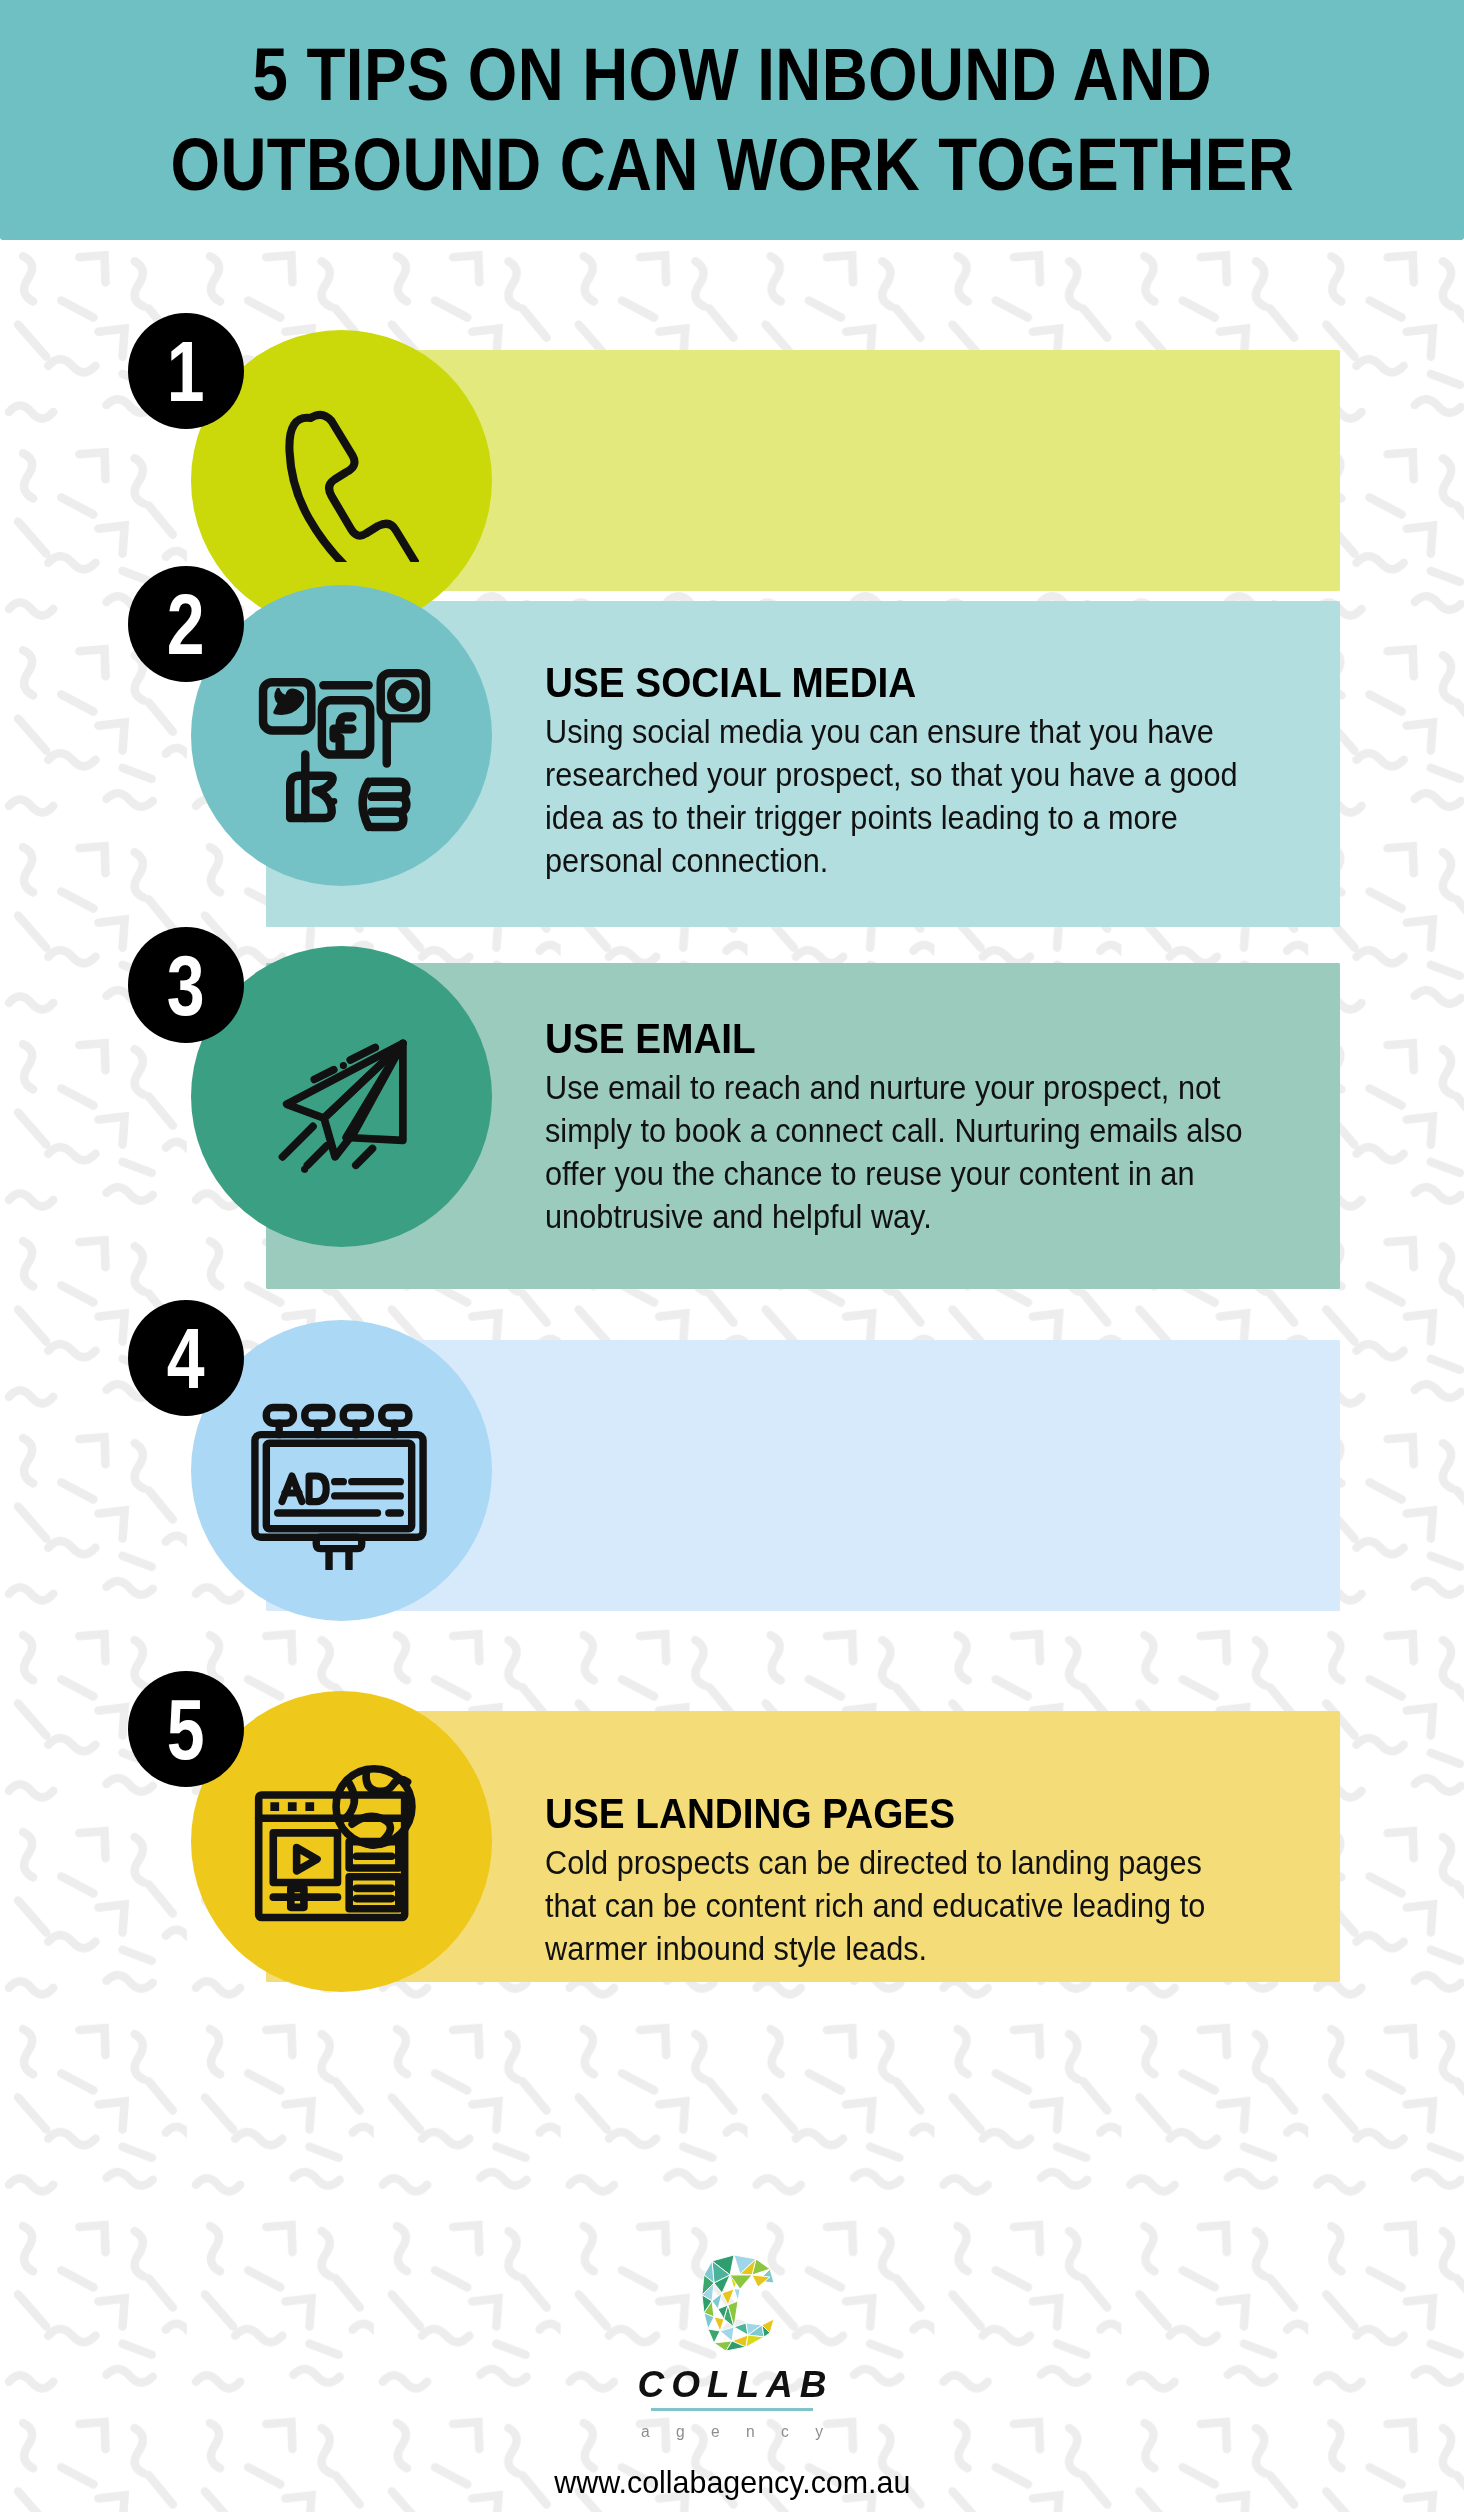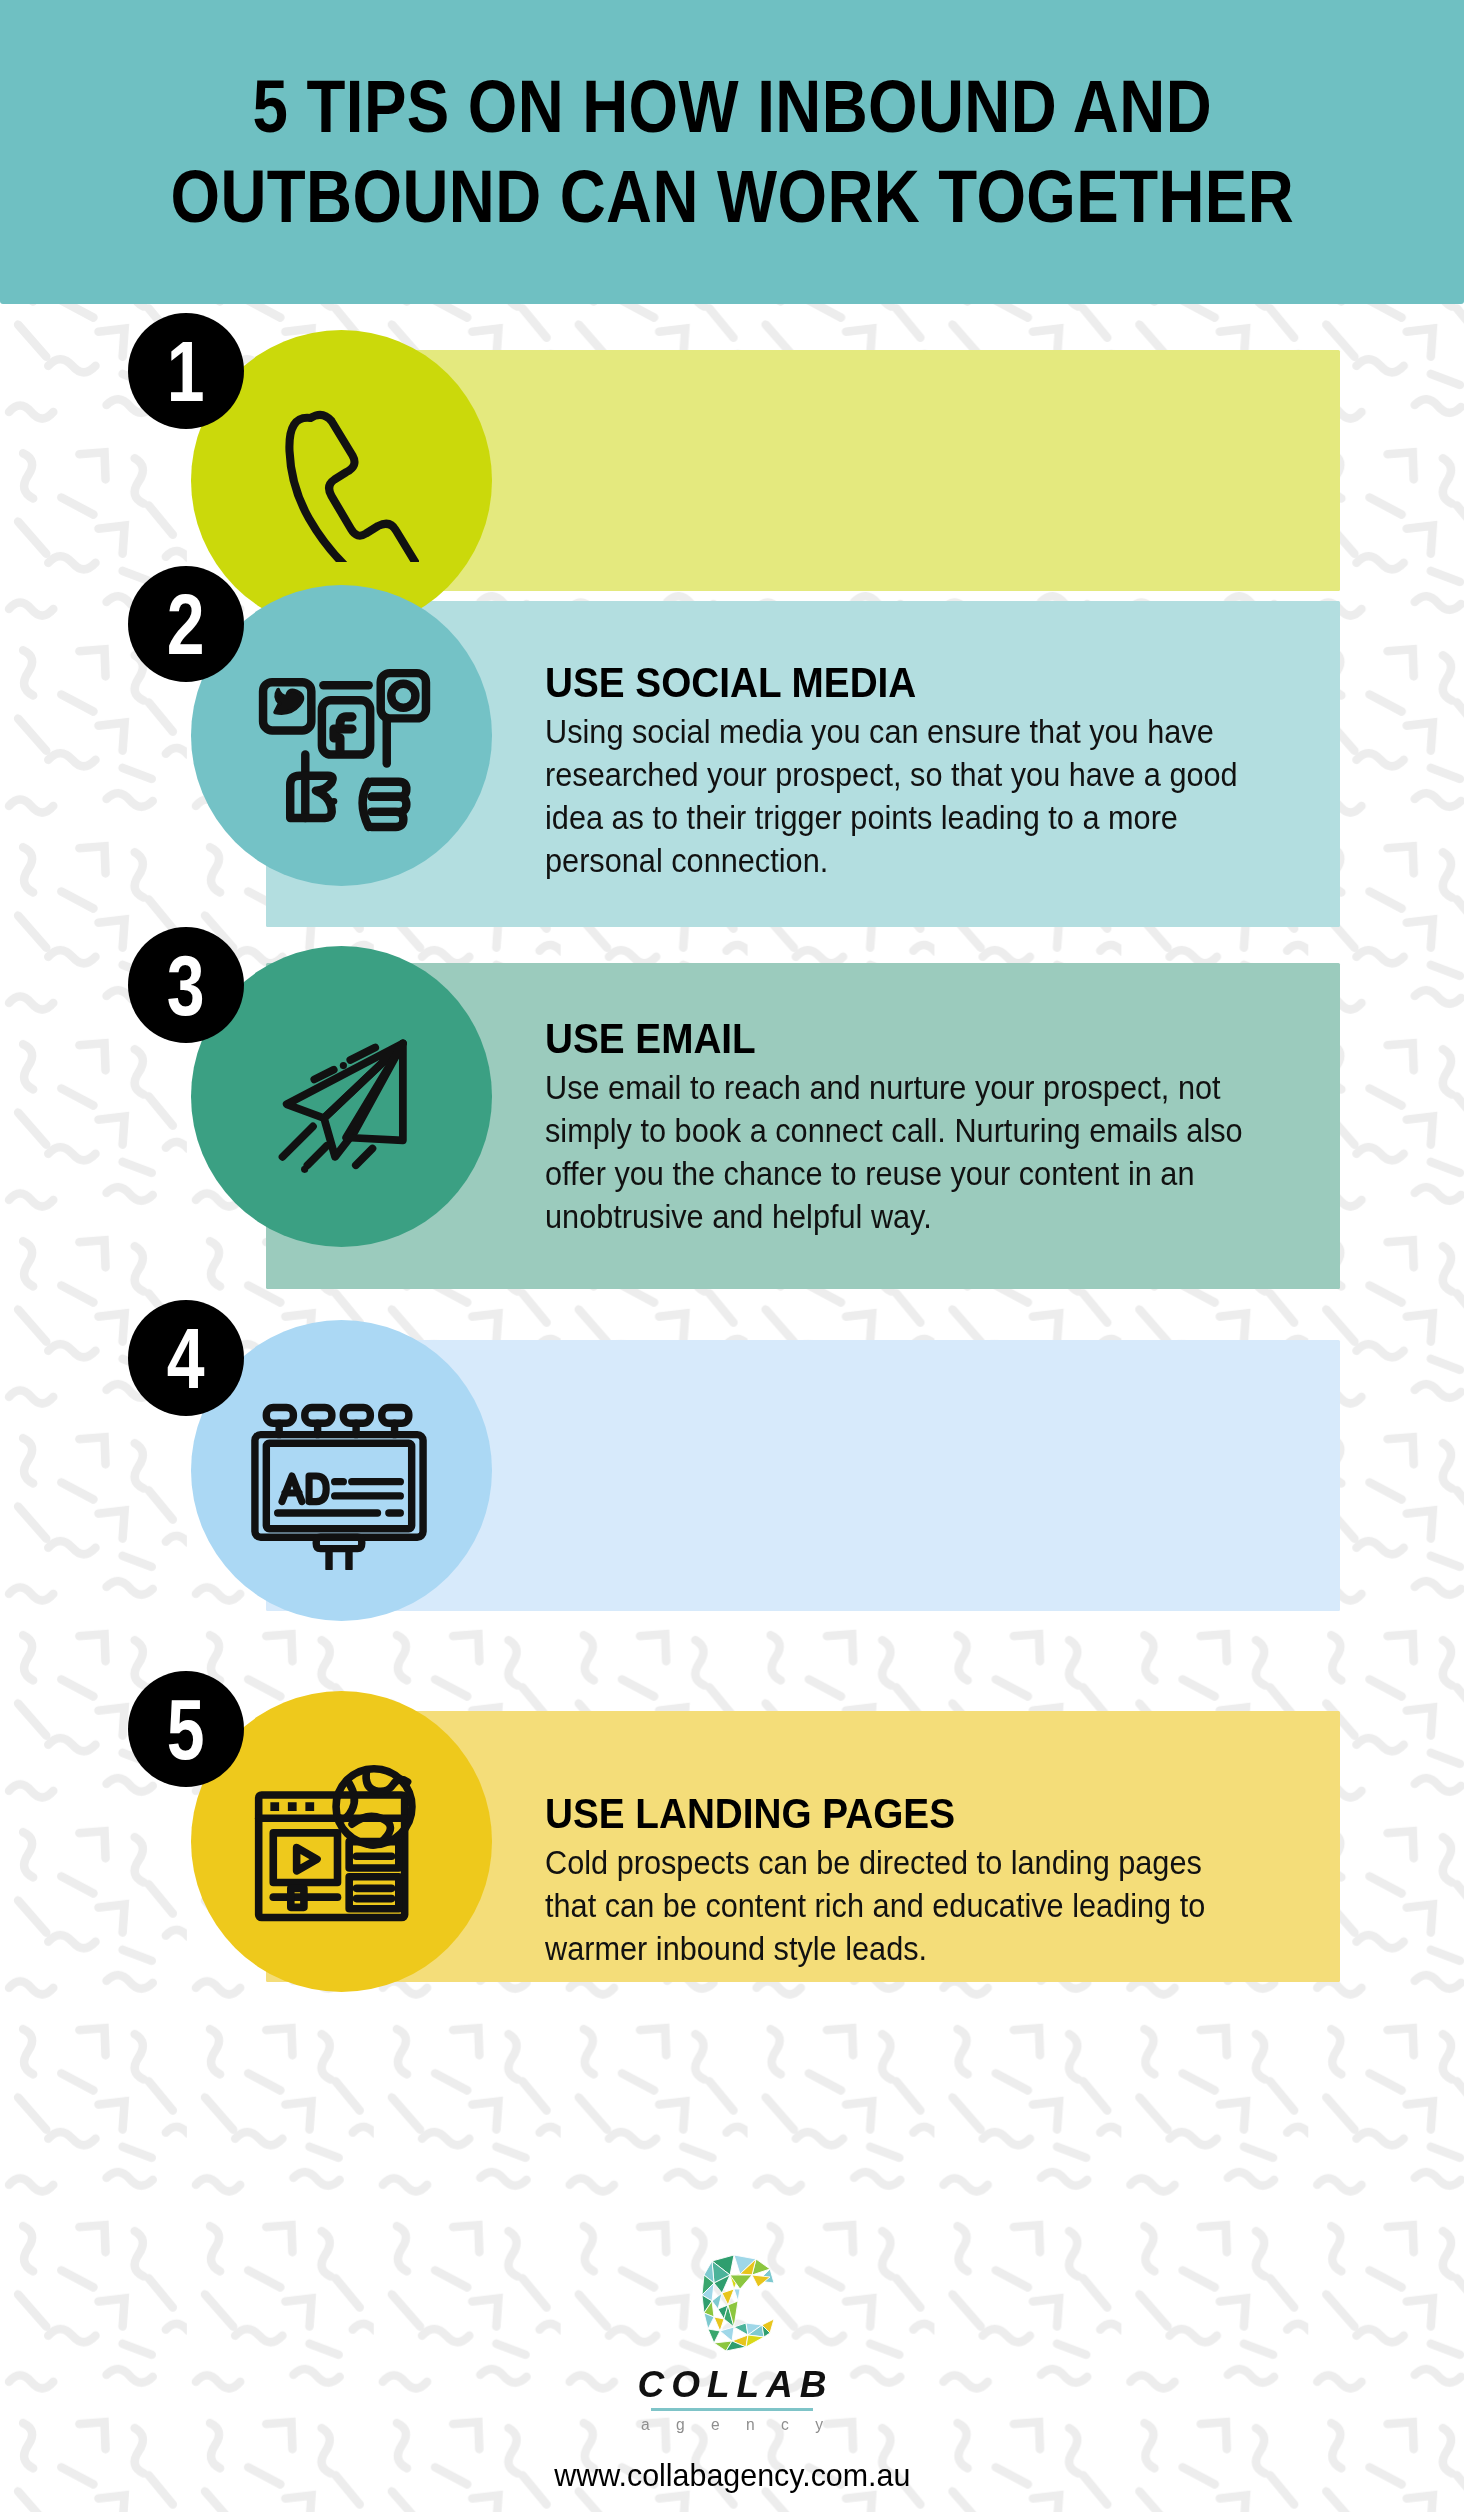--- a/index.html
+++ b/index.html
@@ -12,21 +12,21 @@
   }
 
   
   #bg-pattern{
     position:absolute;left:0;top:0;width:1464px;height:2517px;
     z-index:0;pointer-events:none;
   }
 
   
   #header{
-    position:absolute;left:0;top:0;width:1464px;height:304px;
+    position:absolute;left:0;top:0;width:1464px;height:240px;
     background:#6fc0c2;
     z-index:3;
     display:flex;align-items:center;justify-content:center;
     border-bottom-left-radius:3px;border-bottom-right-radius:3px;
   }
   #header-title{
     color:#000;
     font-family:"Liberation Sans Narrow","Liberation Sans",sans-serif;
     font-weight:bold;
     font-size:74px;
@@ -117,21 +117,21 @@
     letter-spacing:7px;
     color:#111;
     line-height:1;
     padding-left:7px;
     font-style:italic;
   }
   #logo-rule{
     width:162px;height:2.5px;background:#7fc4c8;margin-top:5px;
   }
   #logo-sub{
-    margin-top:6px;
+    margin-top:13px;
     font-family:"Liberation Sans","DejaVu Sans",sans-serif;
     font-size:15.6px;
     letter-spacing:11px;
     color:#8e8e8e;
     line-height:1;
     padding-left:11px;
   }
   #footer-url{
     margin-top:25px;
     font-family:"Liberation Sans Narrow","Liberation Sans",sans-serif;

